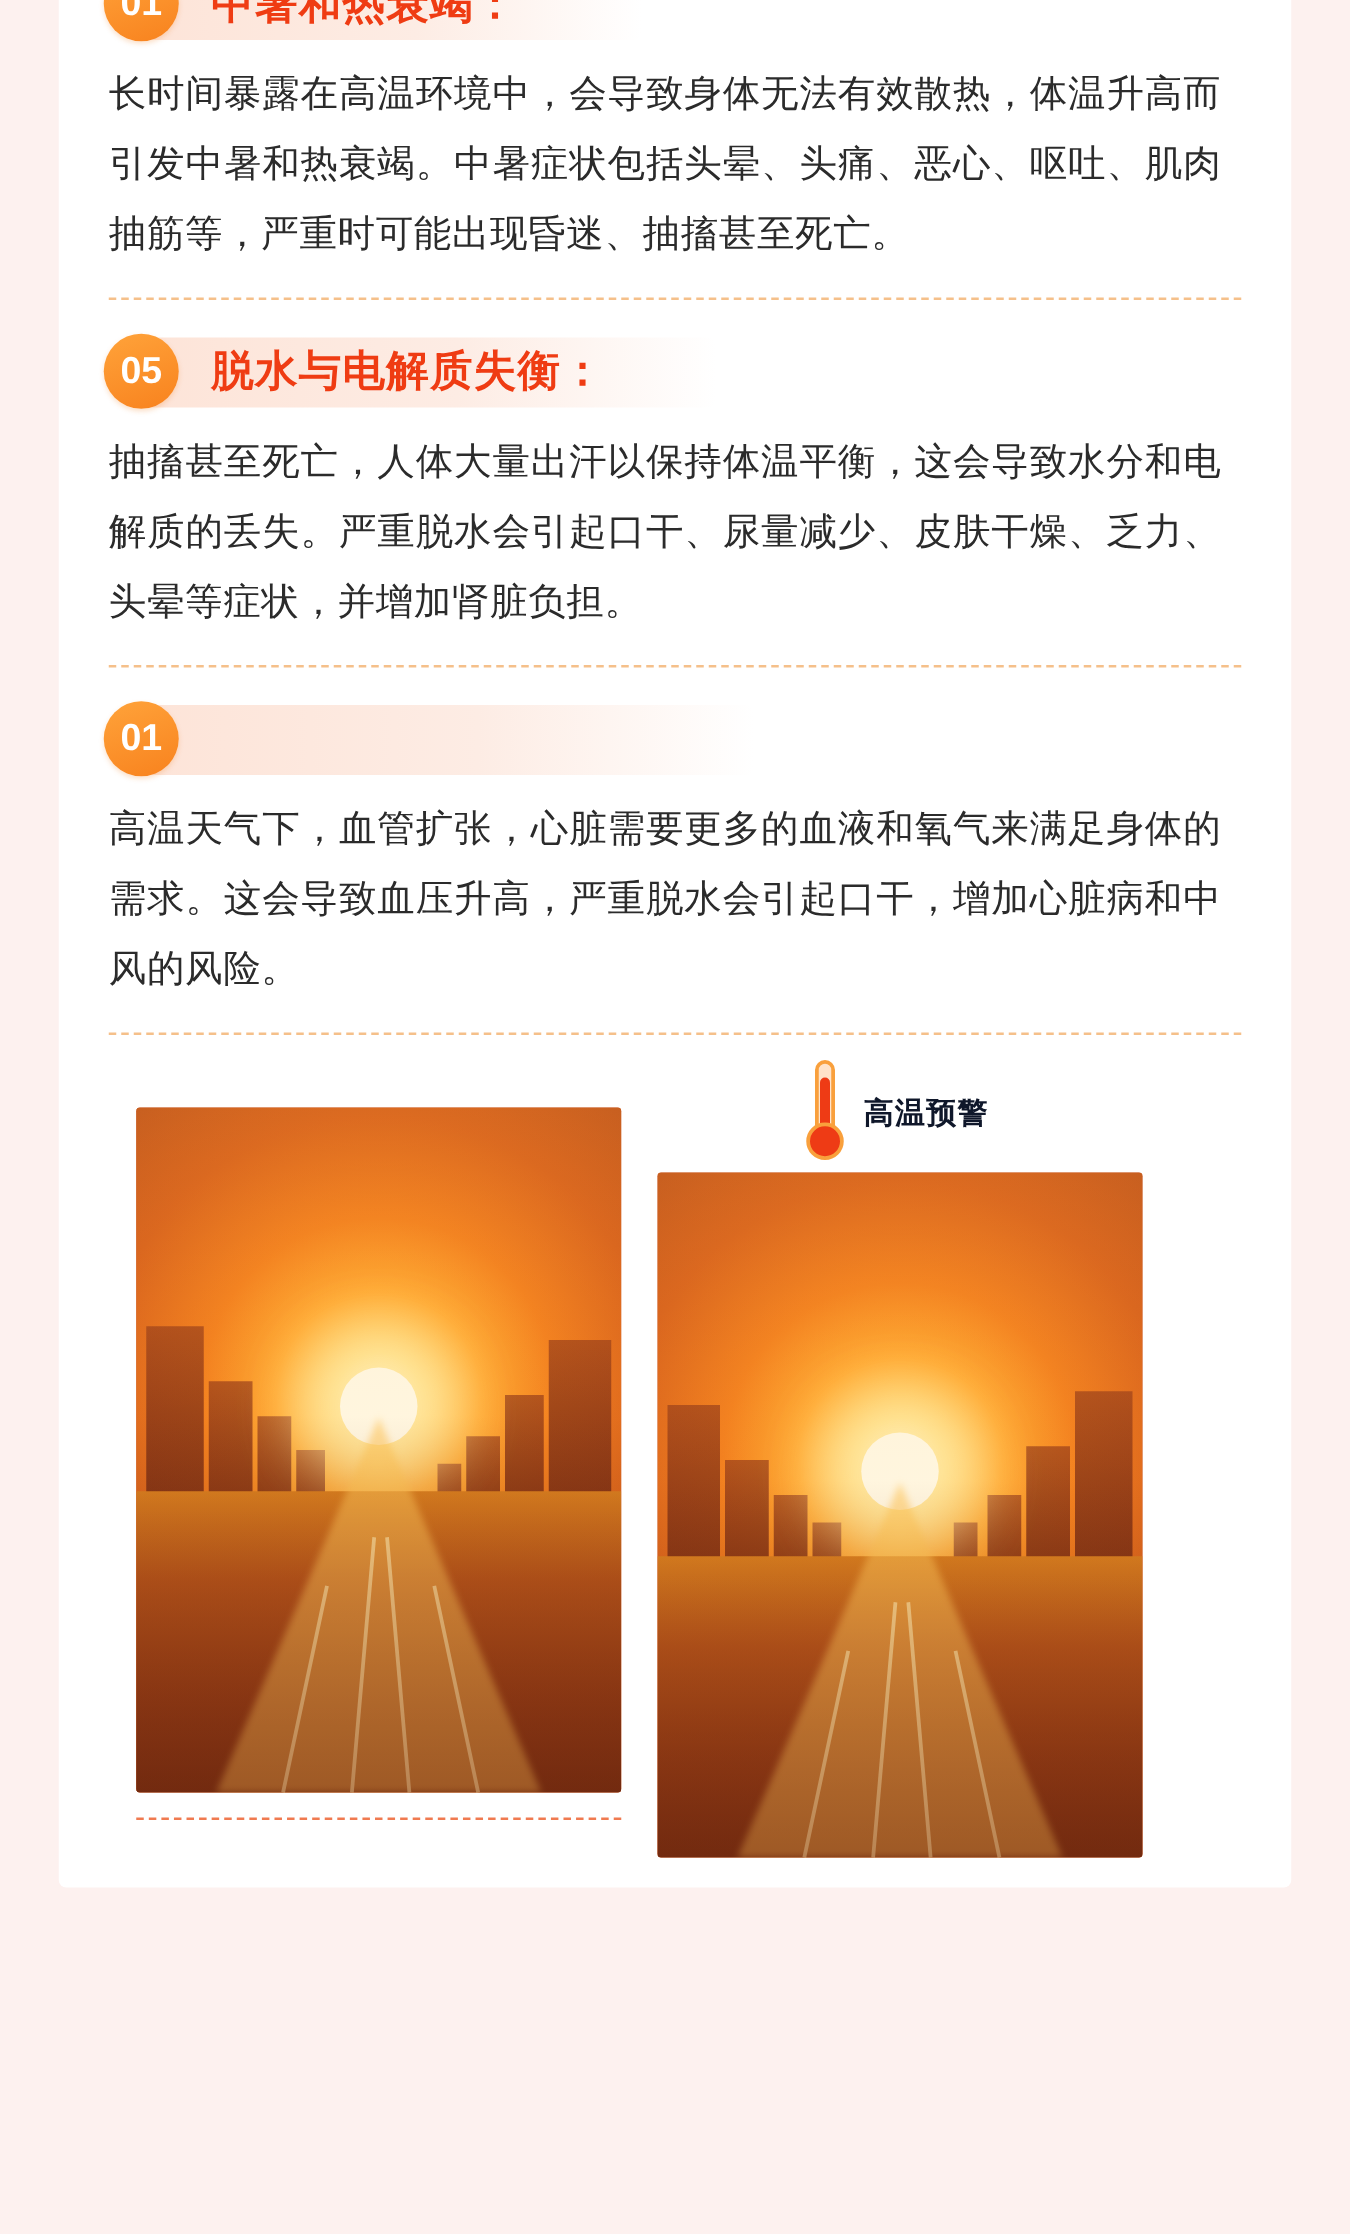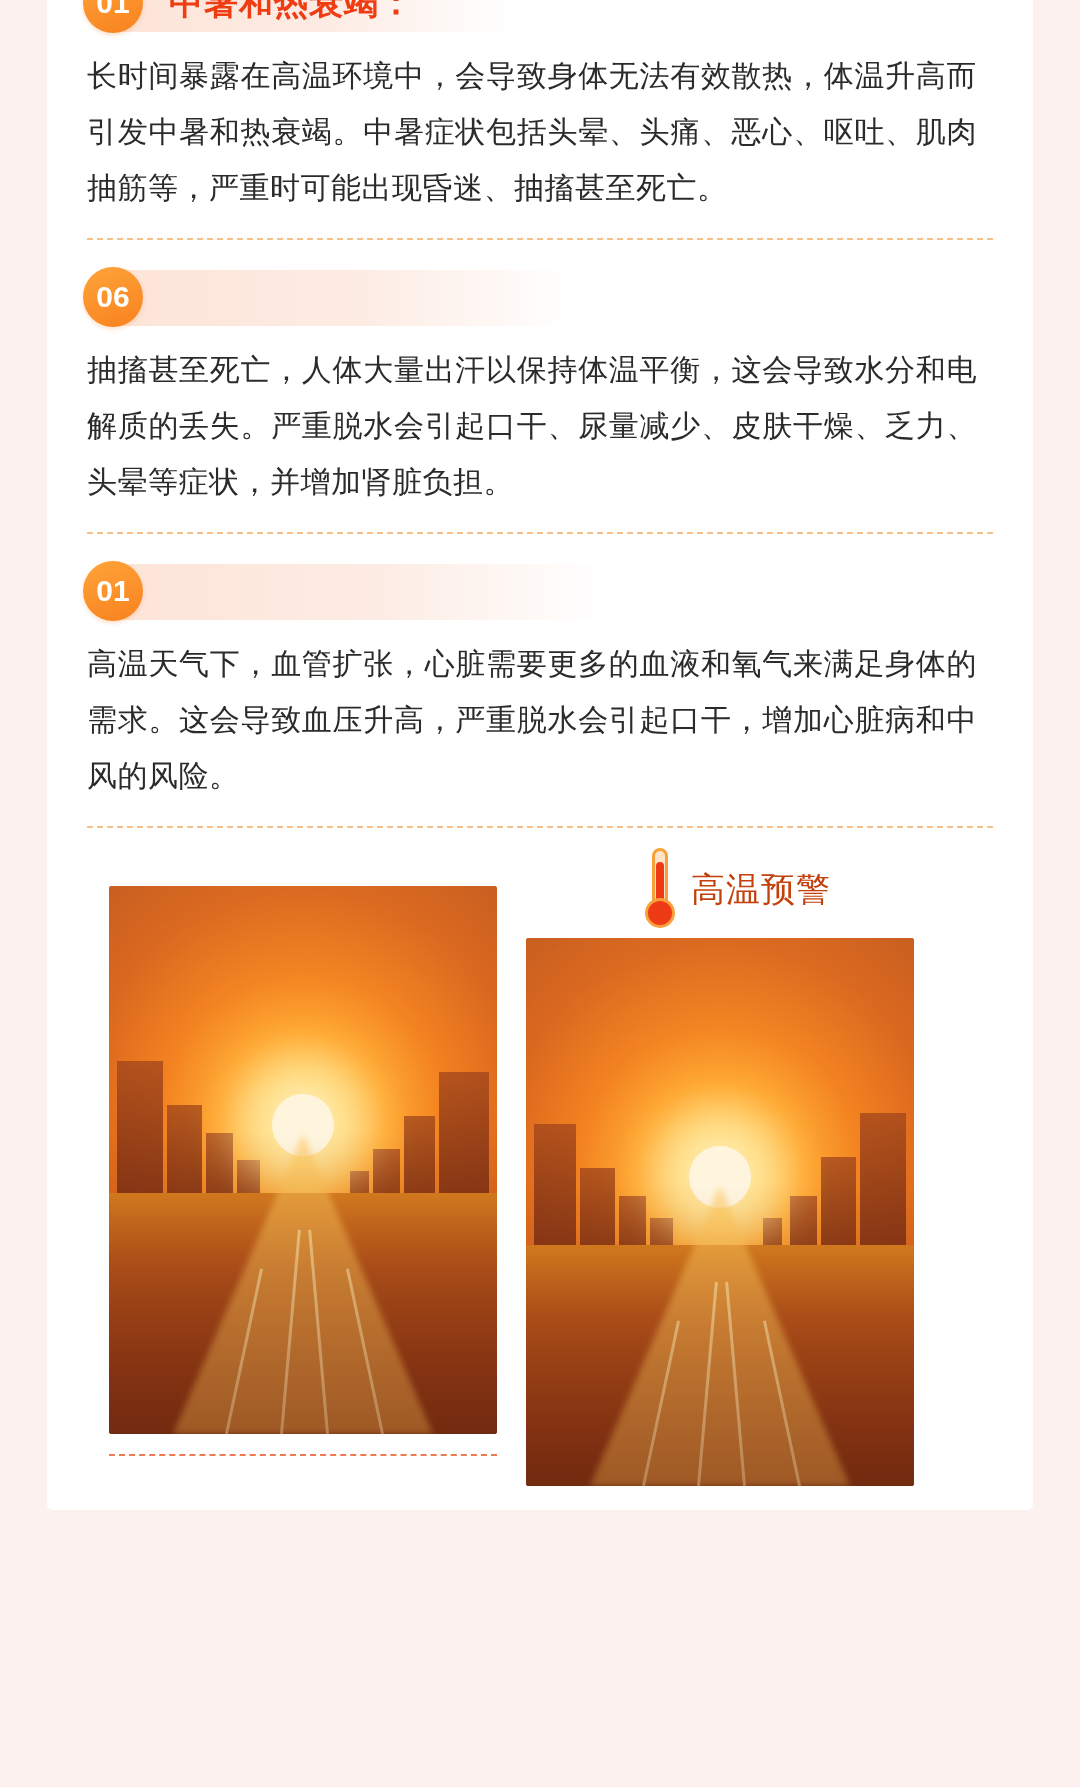--- a/index.html
+++ b/index.html
@@ -207,23 +207,23 @@
     left: 2px;
     top: 50px;
     width: 30px;
     height: 30px;
     border-radius: 50%;
     background: #ee3b15;
     border: 3px solid #f9a03c;
     box-sizing: border-box;
   }
   .warn-text {
-    font-size: 34px;
-    font-weight: normal;
-    color: #c2410c;
+    font-size: 24px;
+    font-weight: bold;
+    color: #0f172a;
     letter-spacing: 1px;
   }
   .dash-short {
     position: absolute;
     left: 26px;
     top: 600px;
     width: 388px;
     border-top: 2px dashed #f07a50;
   }
 </style>
@@ -237,21 +237,22 @@
       <div class="sec-head" style="margin-top:12px;">
         <div class="bar" style="width:400px;"></div>
         <div class="num">01</div>
         <div class="title">中暑和热衰竭：</div>
       </div>
       <p class="para">长时间暴露在高温环境中，会导致身体无法有效散热，体温升高而引发中暑和热衰竭。中暑症状包括头晕、头痛、恶心、呕吐、肌肉抽筋等，严重时可能出现昏迷、抽搐甚至死亡。</p>
       <hr class="divider">
 
       <div class="sec-head">
         <div class="bar" style="width:460px;"></div>
-        <div class="num">06</div>
+        <div class="num">05</div>
+        <div class="title">脱水与电解质失衡：</div>
       </div>
       <p class="para">抽搐甚至死亡，人体大量出汗以保持体温平衡，这会导致水分和电解质的丢失。严重脱水会引起口干、尿量减少、皮肤干燥、乏力、头晕等症状，并增加肾脏负担。</p>
       <hr class="divider">
 
       <div class="sec-head">
         <div class="bar" style="width:490px;"></div>
         <div class="num">01</div>
       </div>
       <p class="para">高温天气下，血管扩张，心脏需要更多的血液和氧气来满足身体的需求。这会导致血压升高，严重脱水会引起口干，增加心脏病和中风的风险。</p>
       <hr class="divider">

